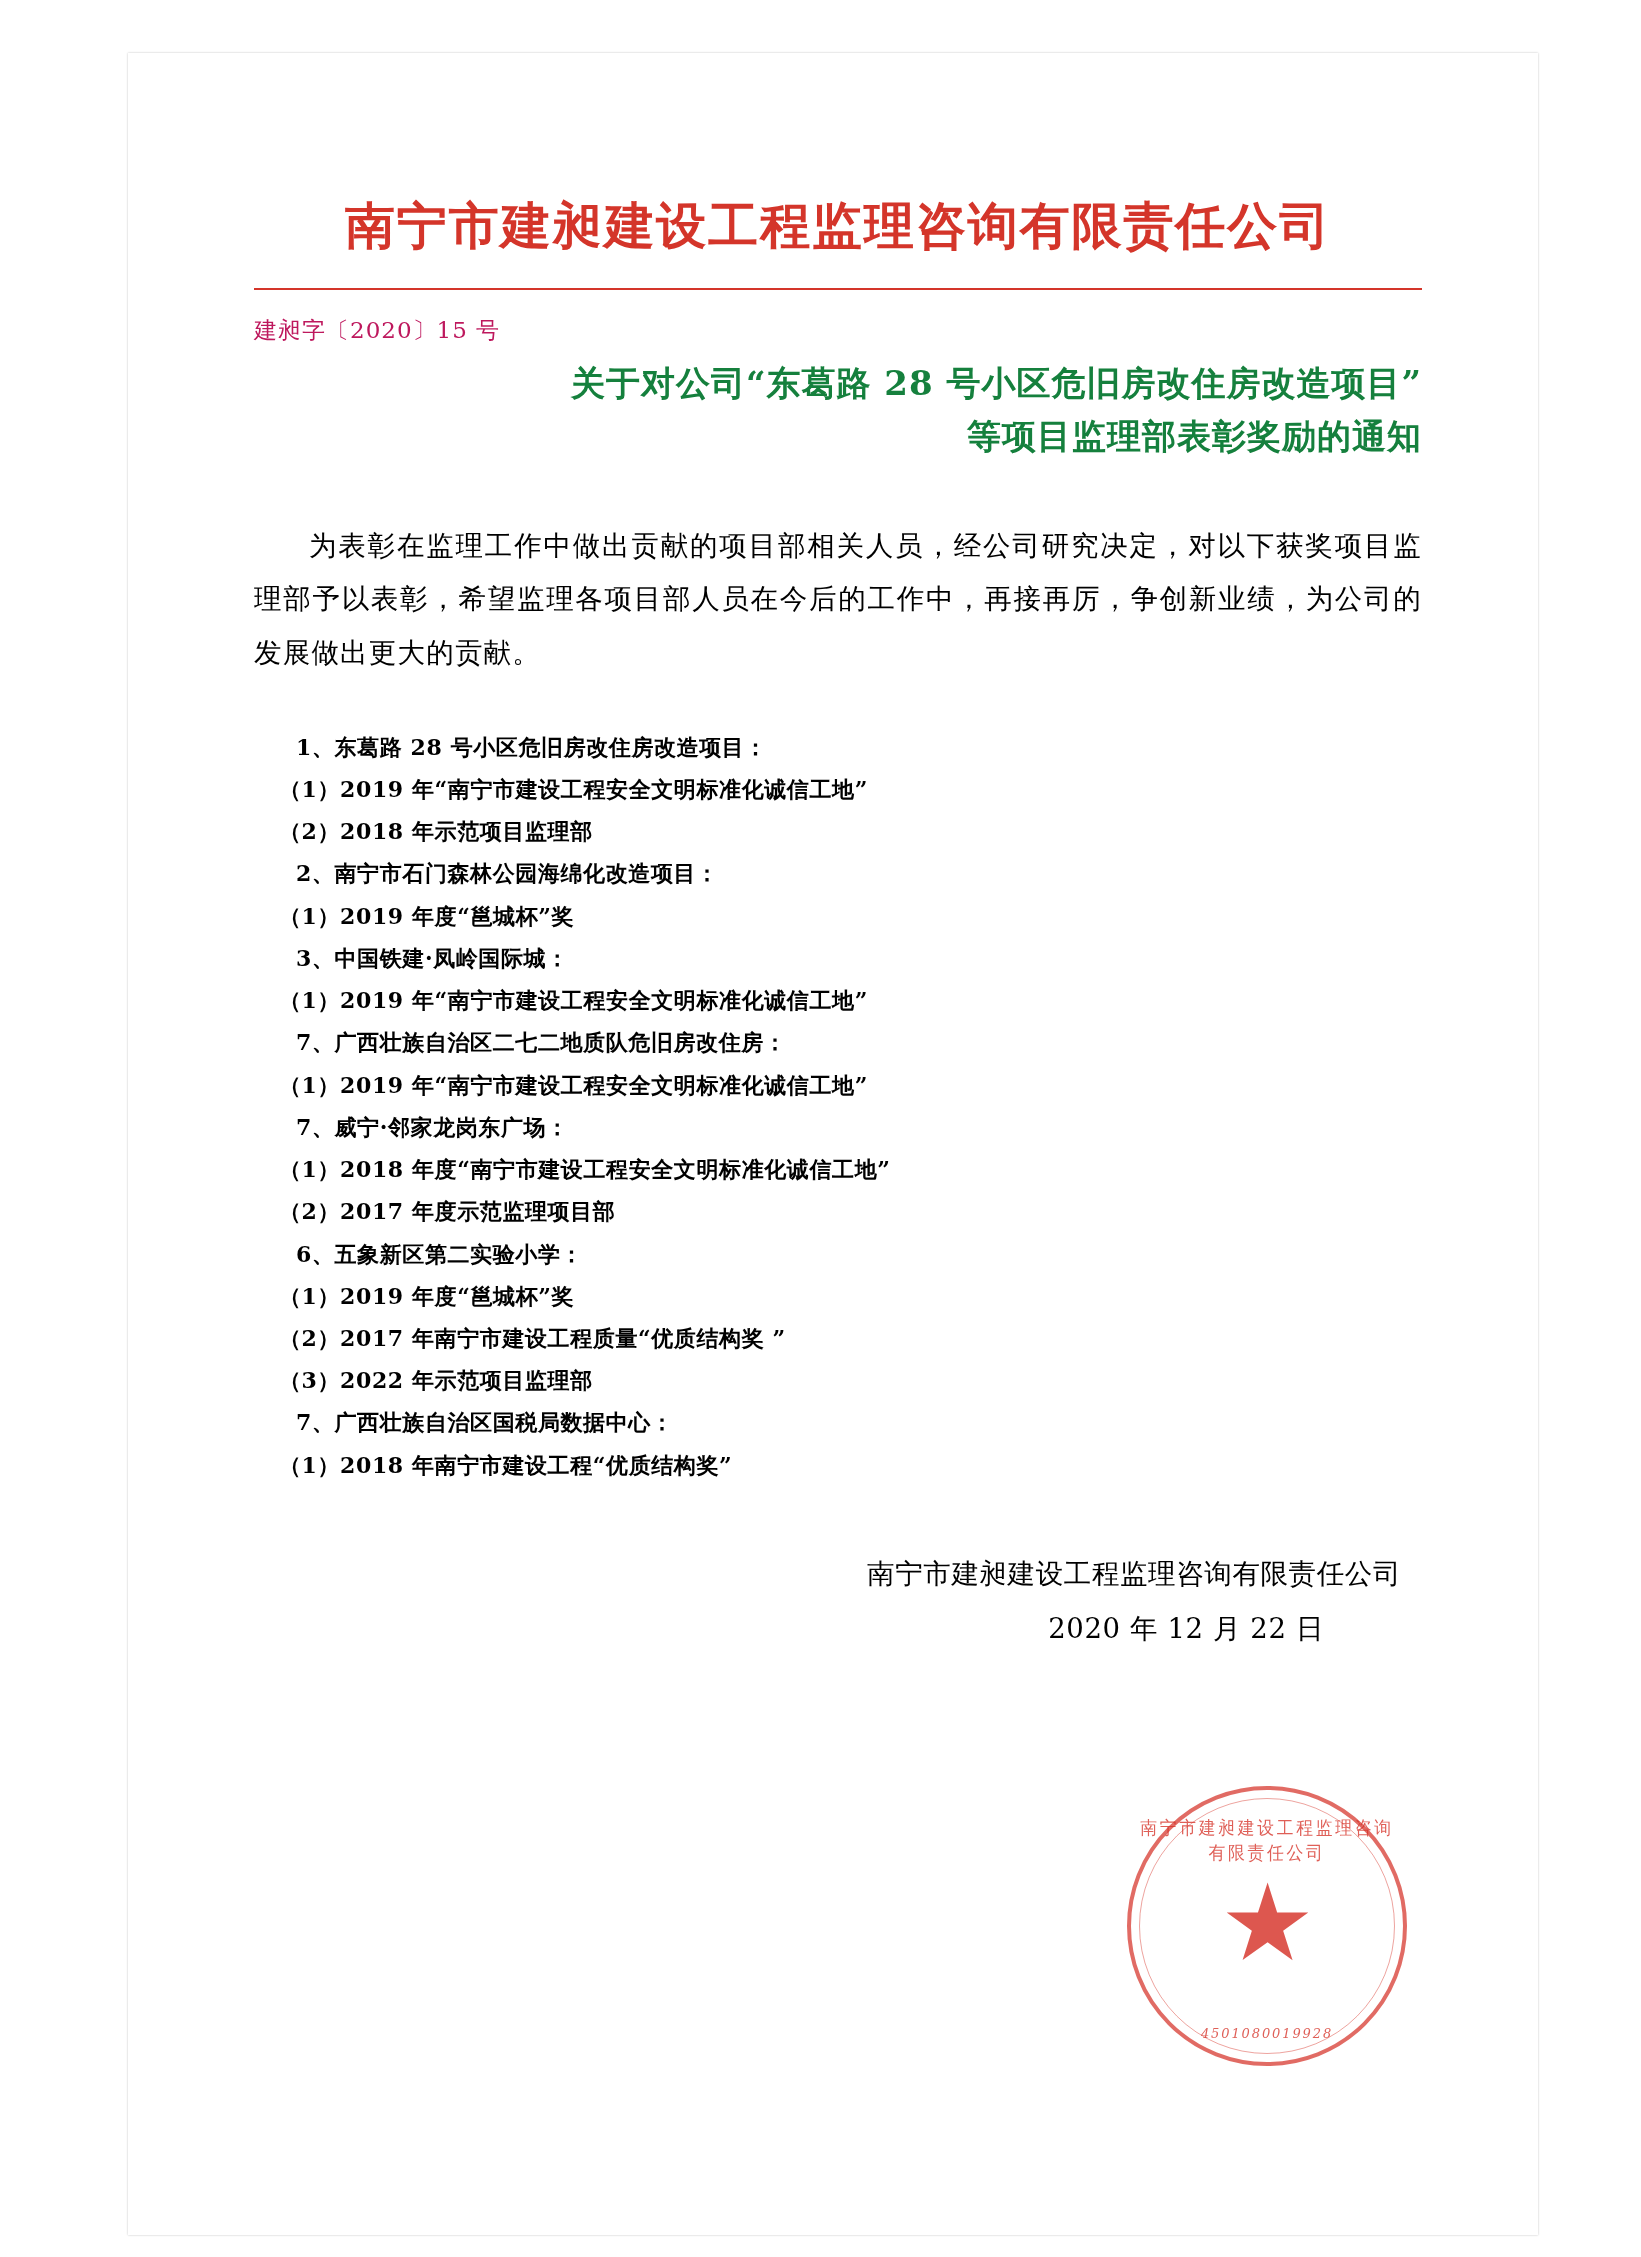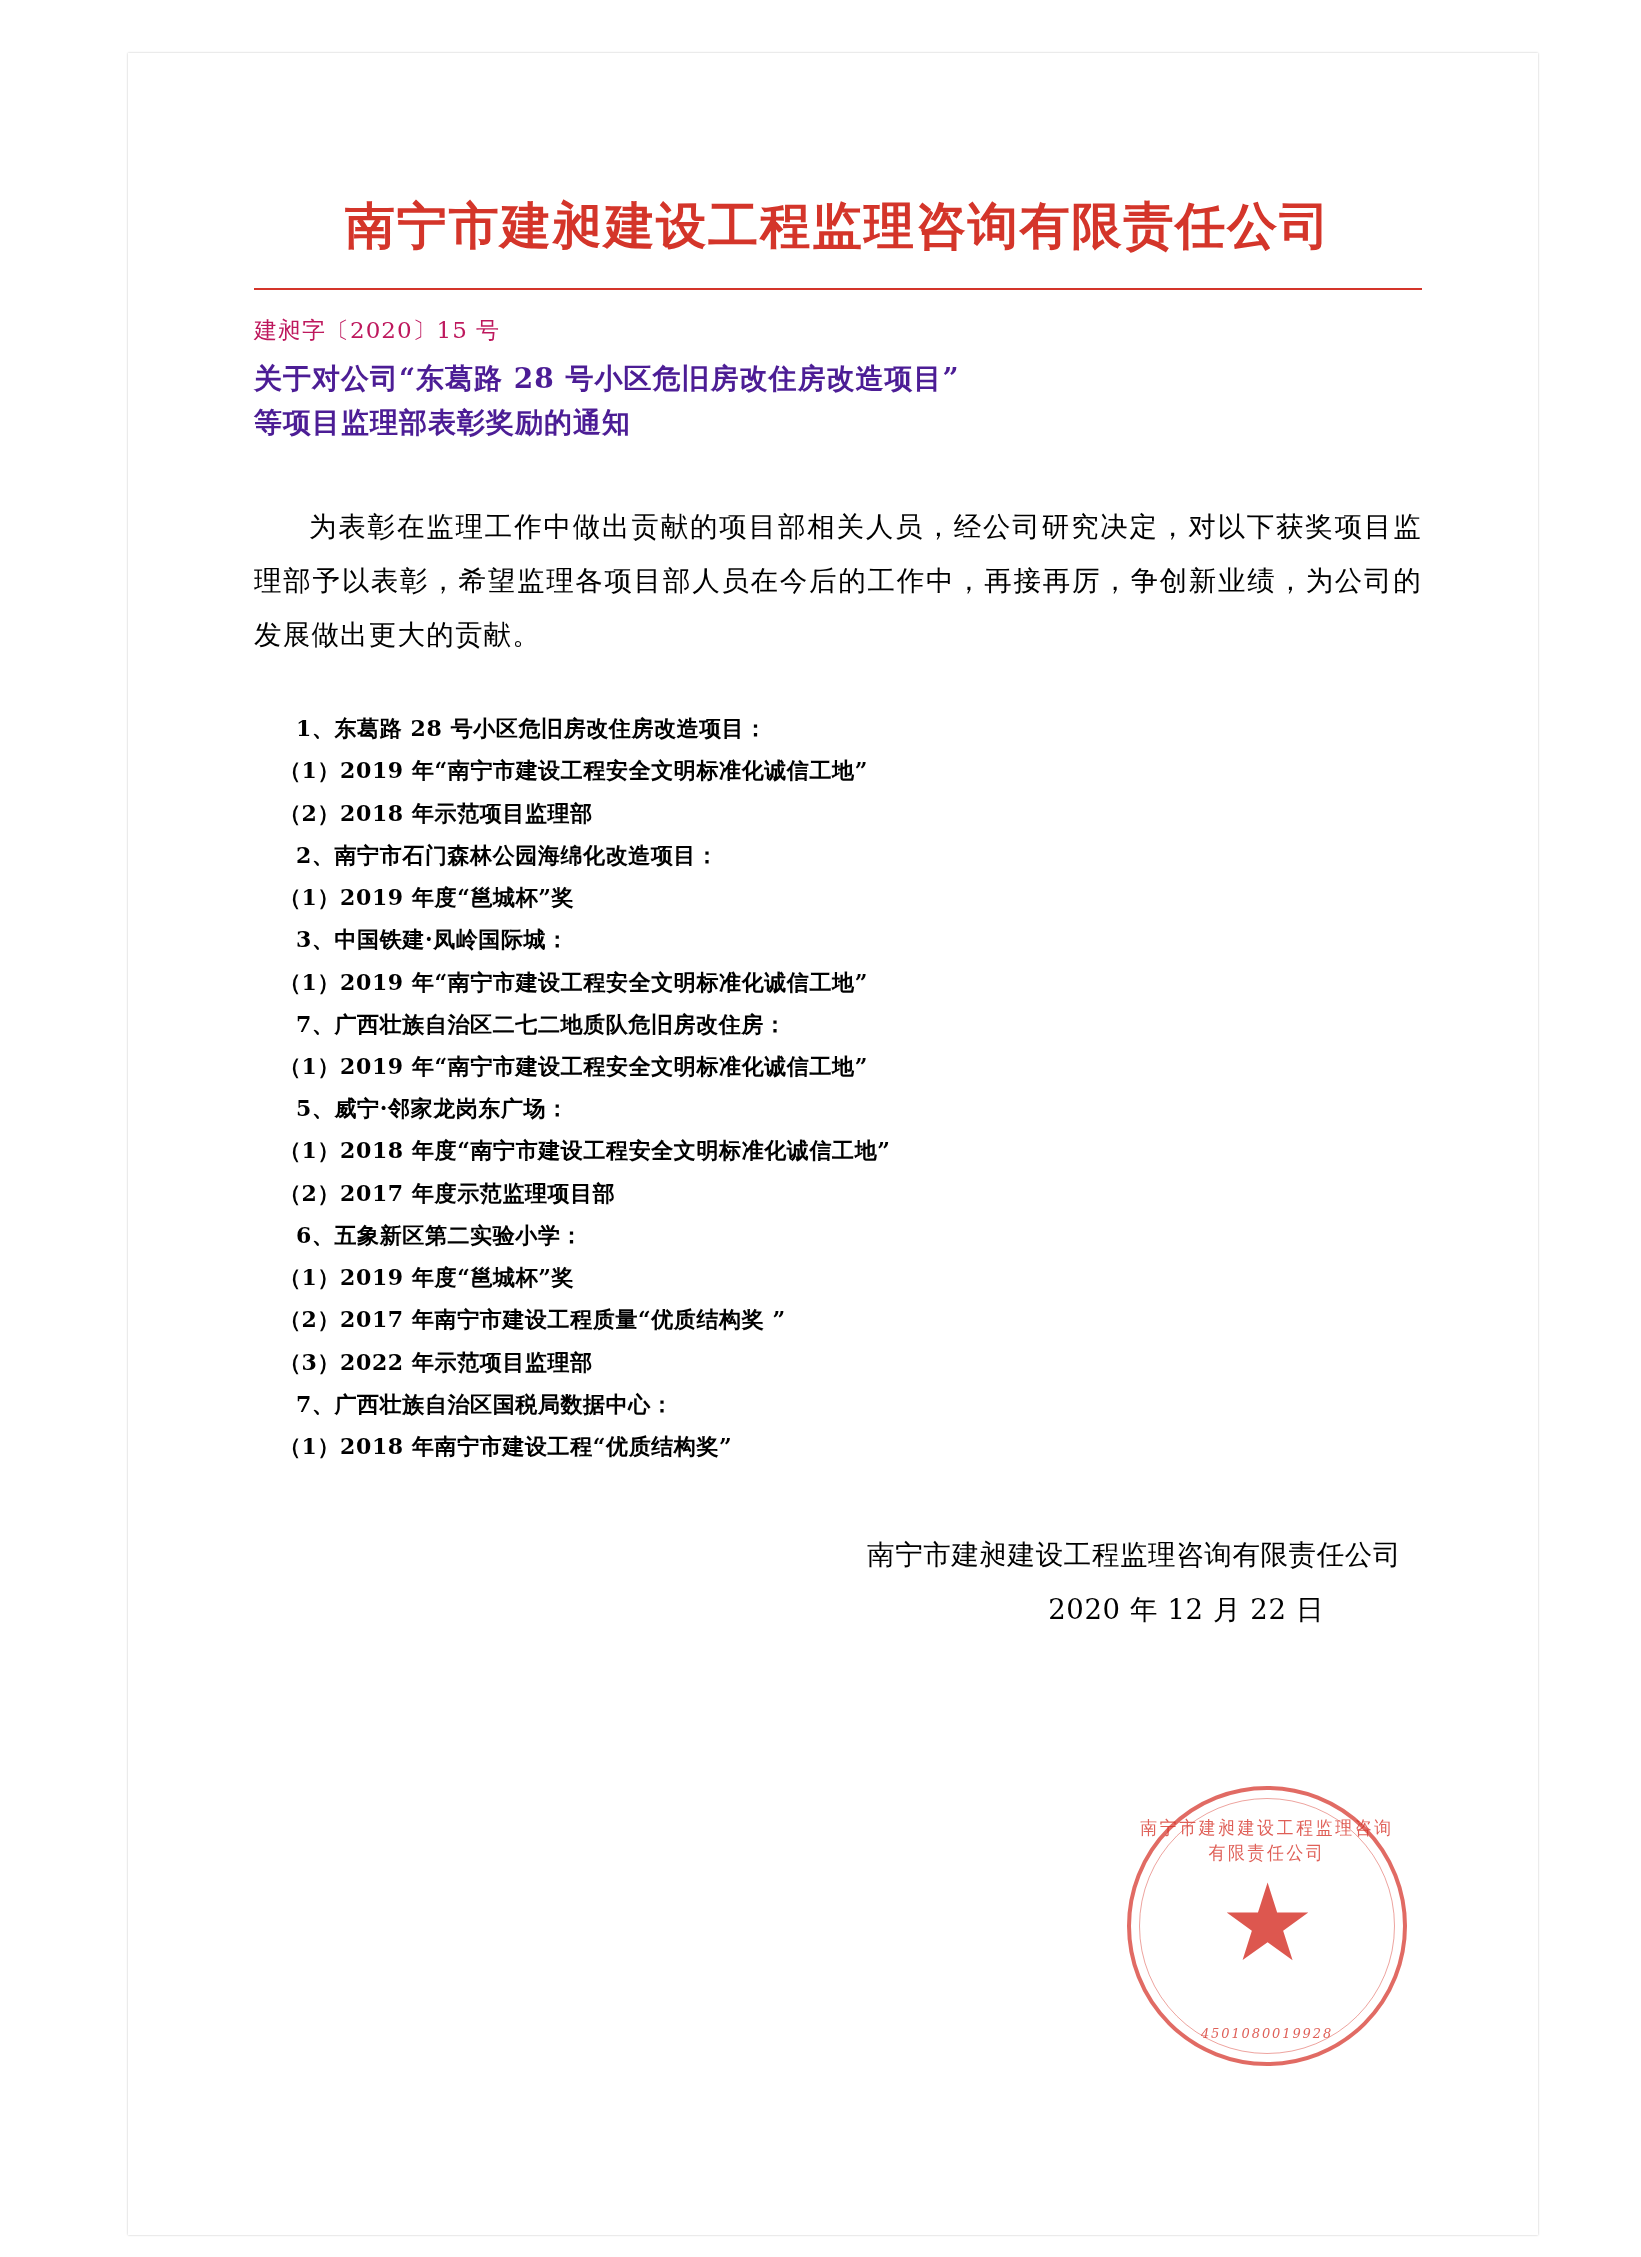--- a/index.html
+++ b/index.html
@@ -62,26 +62,26 @@
   
   .doc-number {
     font-size: 23px;
     margin-top: 25px;
     letter-spacing: 1px;
     color: #be185d;
   }
 
   
   .doc-title {
-    text-align: left;
-    font-weight: bold;
-    font-size: 28px;
+    text-align: right;
+    font-weight: bold;
+    font-size: 34px;
     line-height: 1.55;
     margin-top: 11.6px;
-    color: #4c1d95;
+    color: #15803d;
     letter-spacing: 1px;
   }
 
   
   .body-para {
     margin-top: 56px;
     font-size: 27.5px;
     line-height: 1.95;
     text-align: justify;
     text-indent: 2em;
@@ -201,21 +201,21 @@
       <div class="list">
         <div class="list-row lvl1">1、东葛路 28 号小区危旧房改住房改造项目：</div>
         <div class="list-row lvl2">（1）2019 年“南宁市建设工程安全文明标准化诚信工地”</div>
         <div class="list-row lvl2">（2）2018 年示范项目监理部</div>
         <div class="list-row lvl1">2、南宁市石门森林公园海绵化改造项目：</div>
         <div class="list-row lvl2">（1）2019 年度“邕城杯”奖</div>
         <div class="list-row lvl1">3、中国铁建·凤岭国际城：</div>
         <div class="list-row lvl2">（1）2019 年“南宁市建设工程安全文明标准化诚信工地”</div>
         <div class="list-row lvl1">7、广西壮族自治区二七二地质队危旧房改住房：</div>
         <div class="list-row lvl2">（1）2019 年“南宁市建设工程安全文明标准化诚信工地”</div>
-        <div class="list-row lvl1">5、威宁·邻家龙岗东广场：</div>
+        <div class="list-row lvl1">7、威宁·邻家龙岗东广场：</div>
         <div class="list-row lvl2">（1）2018 年度“南宁市建设工程安全文明标准化诚信工地”</div>
         <div class="list-row lvl2">（2）2017 年度示范监理项目部</div>
         <div class="list-row lvl1">6、五象新区第二实验小学：</div>
         <div class="list-row lvl2">（1）2019 年度“邕城杯”奖</div>
         <div class="list-row lvl2">（2）2017 年南宁市建设工程质量“优质结构奖 ”</div>
         <div class="list-row lvl2">（3）2022 年示范项目监理部</div>
         <div class="list-row lvl1">7、广西壮族自治区国税局数据中心：</div>
         <div class="list-row lvl2">（1）2018 年南宁市建设工程“优质结构奖”</div>
       </div>
 

